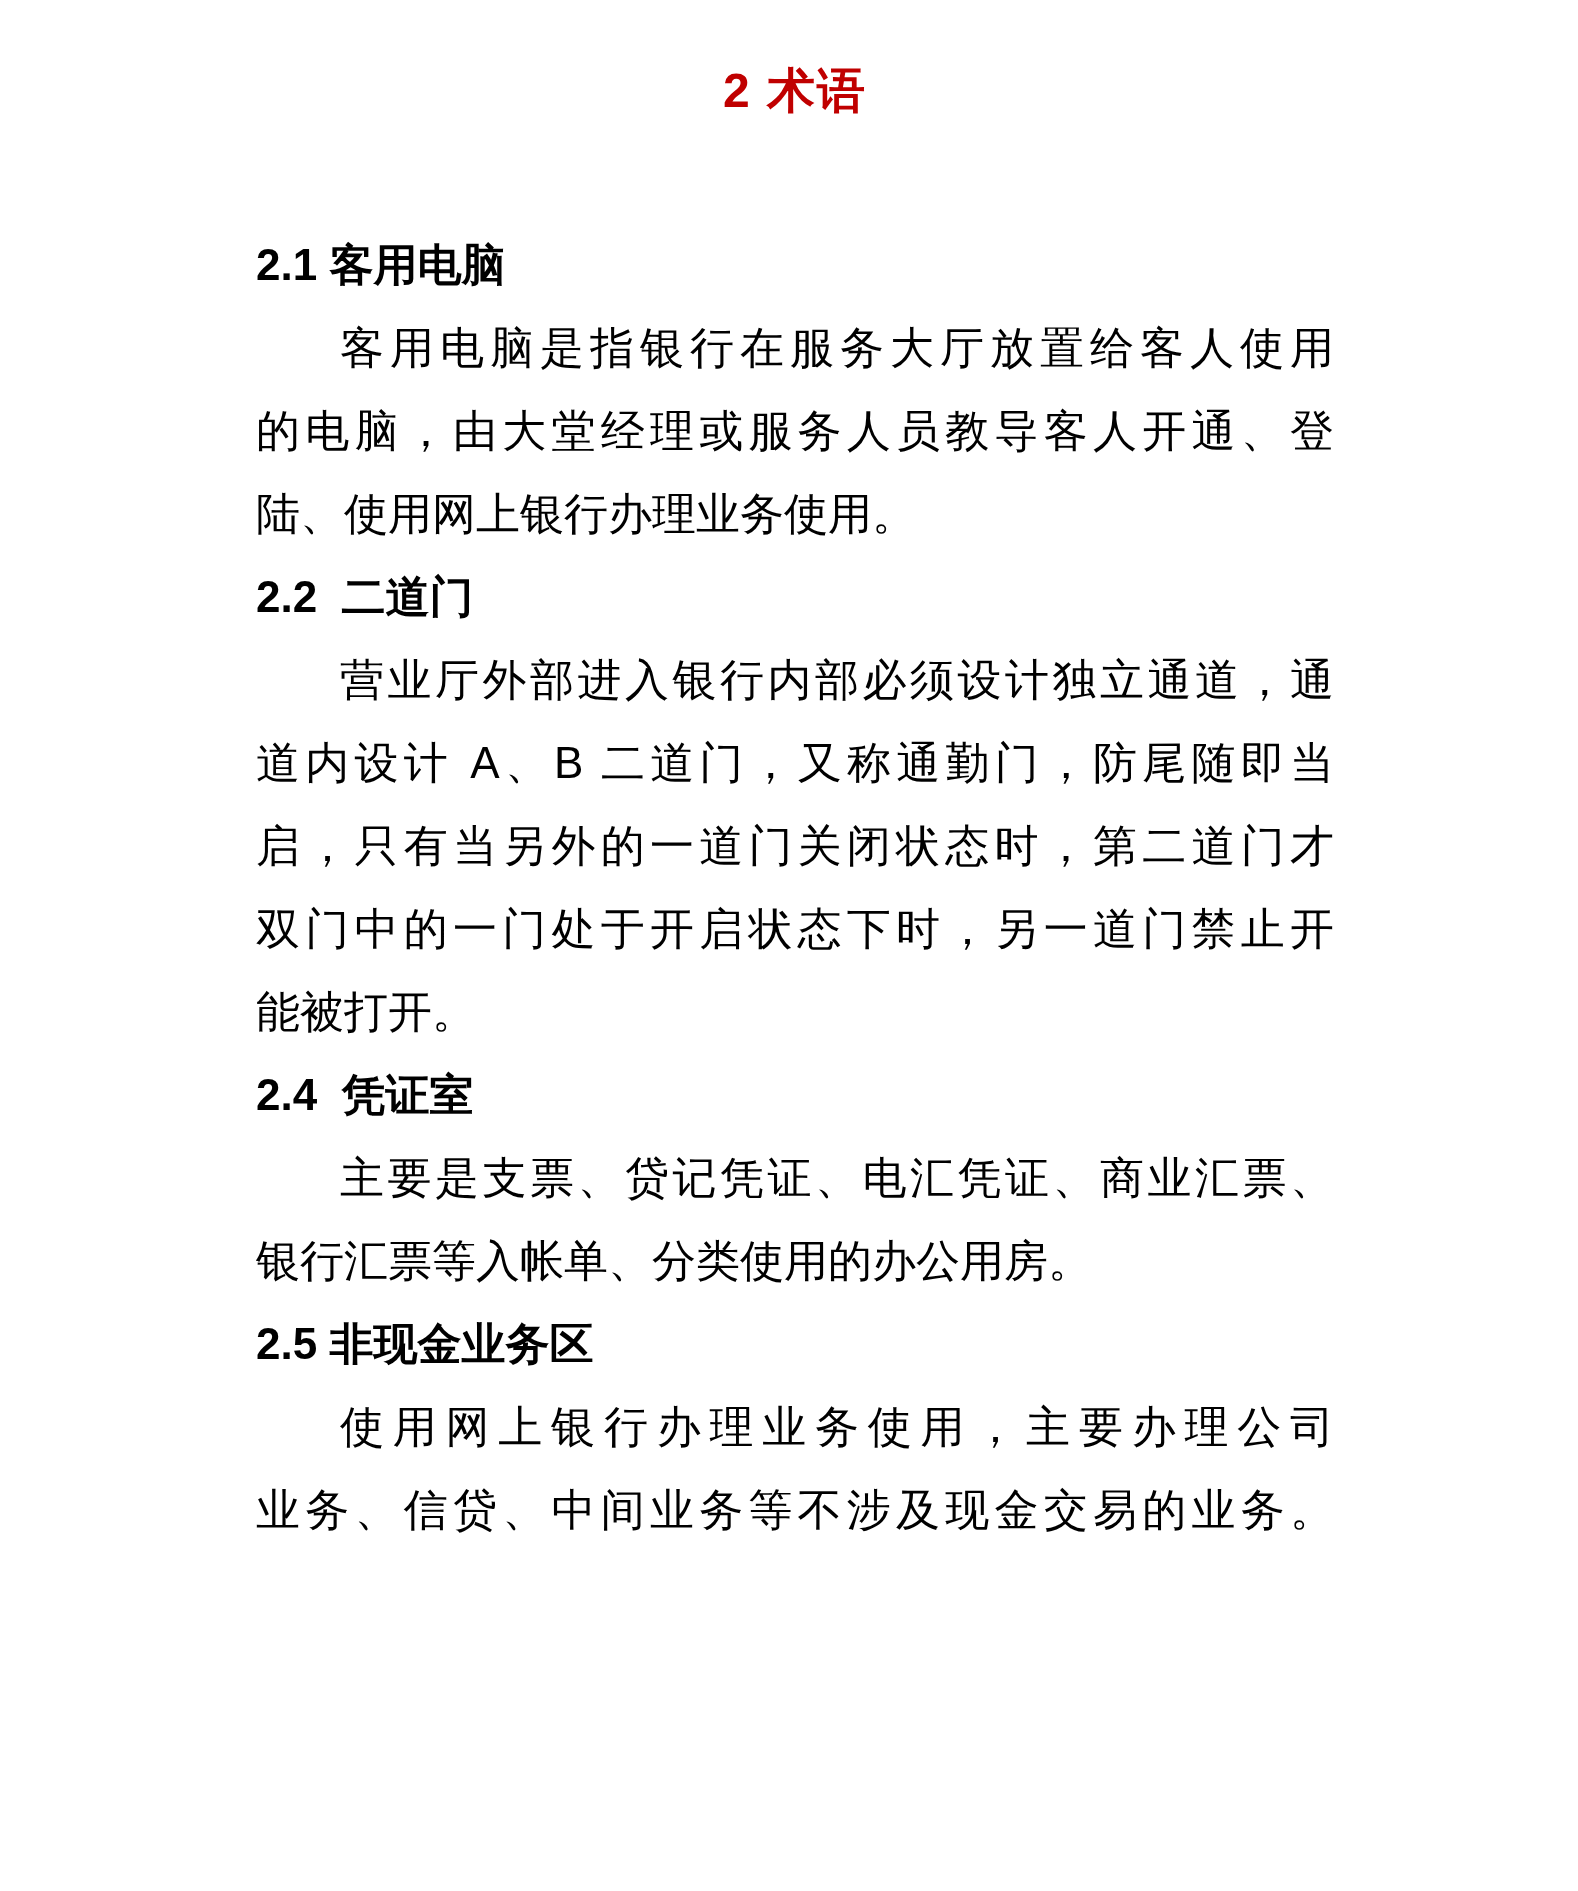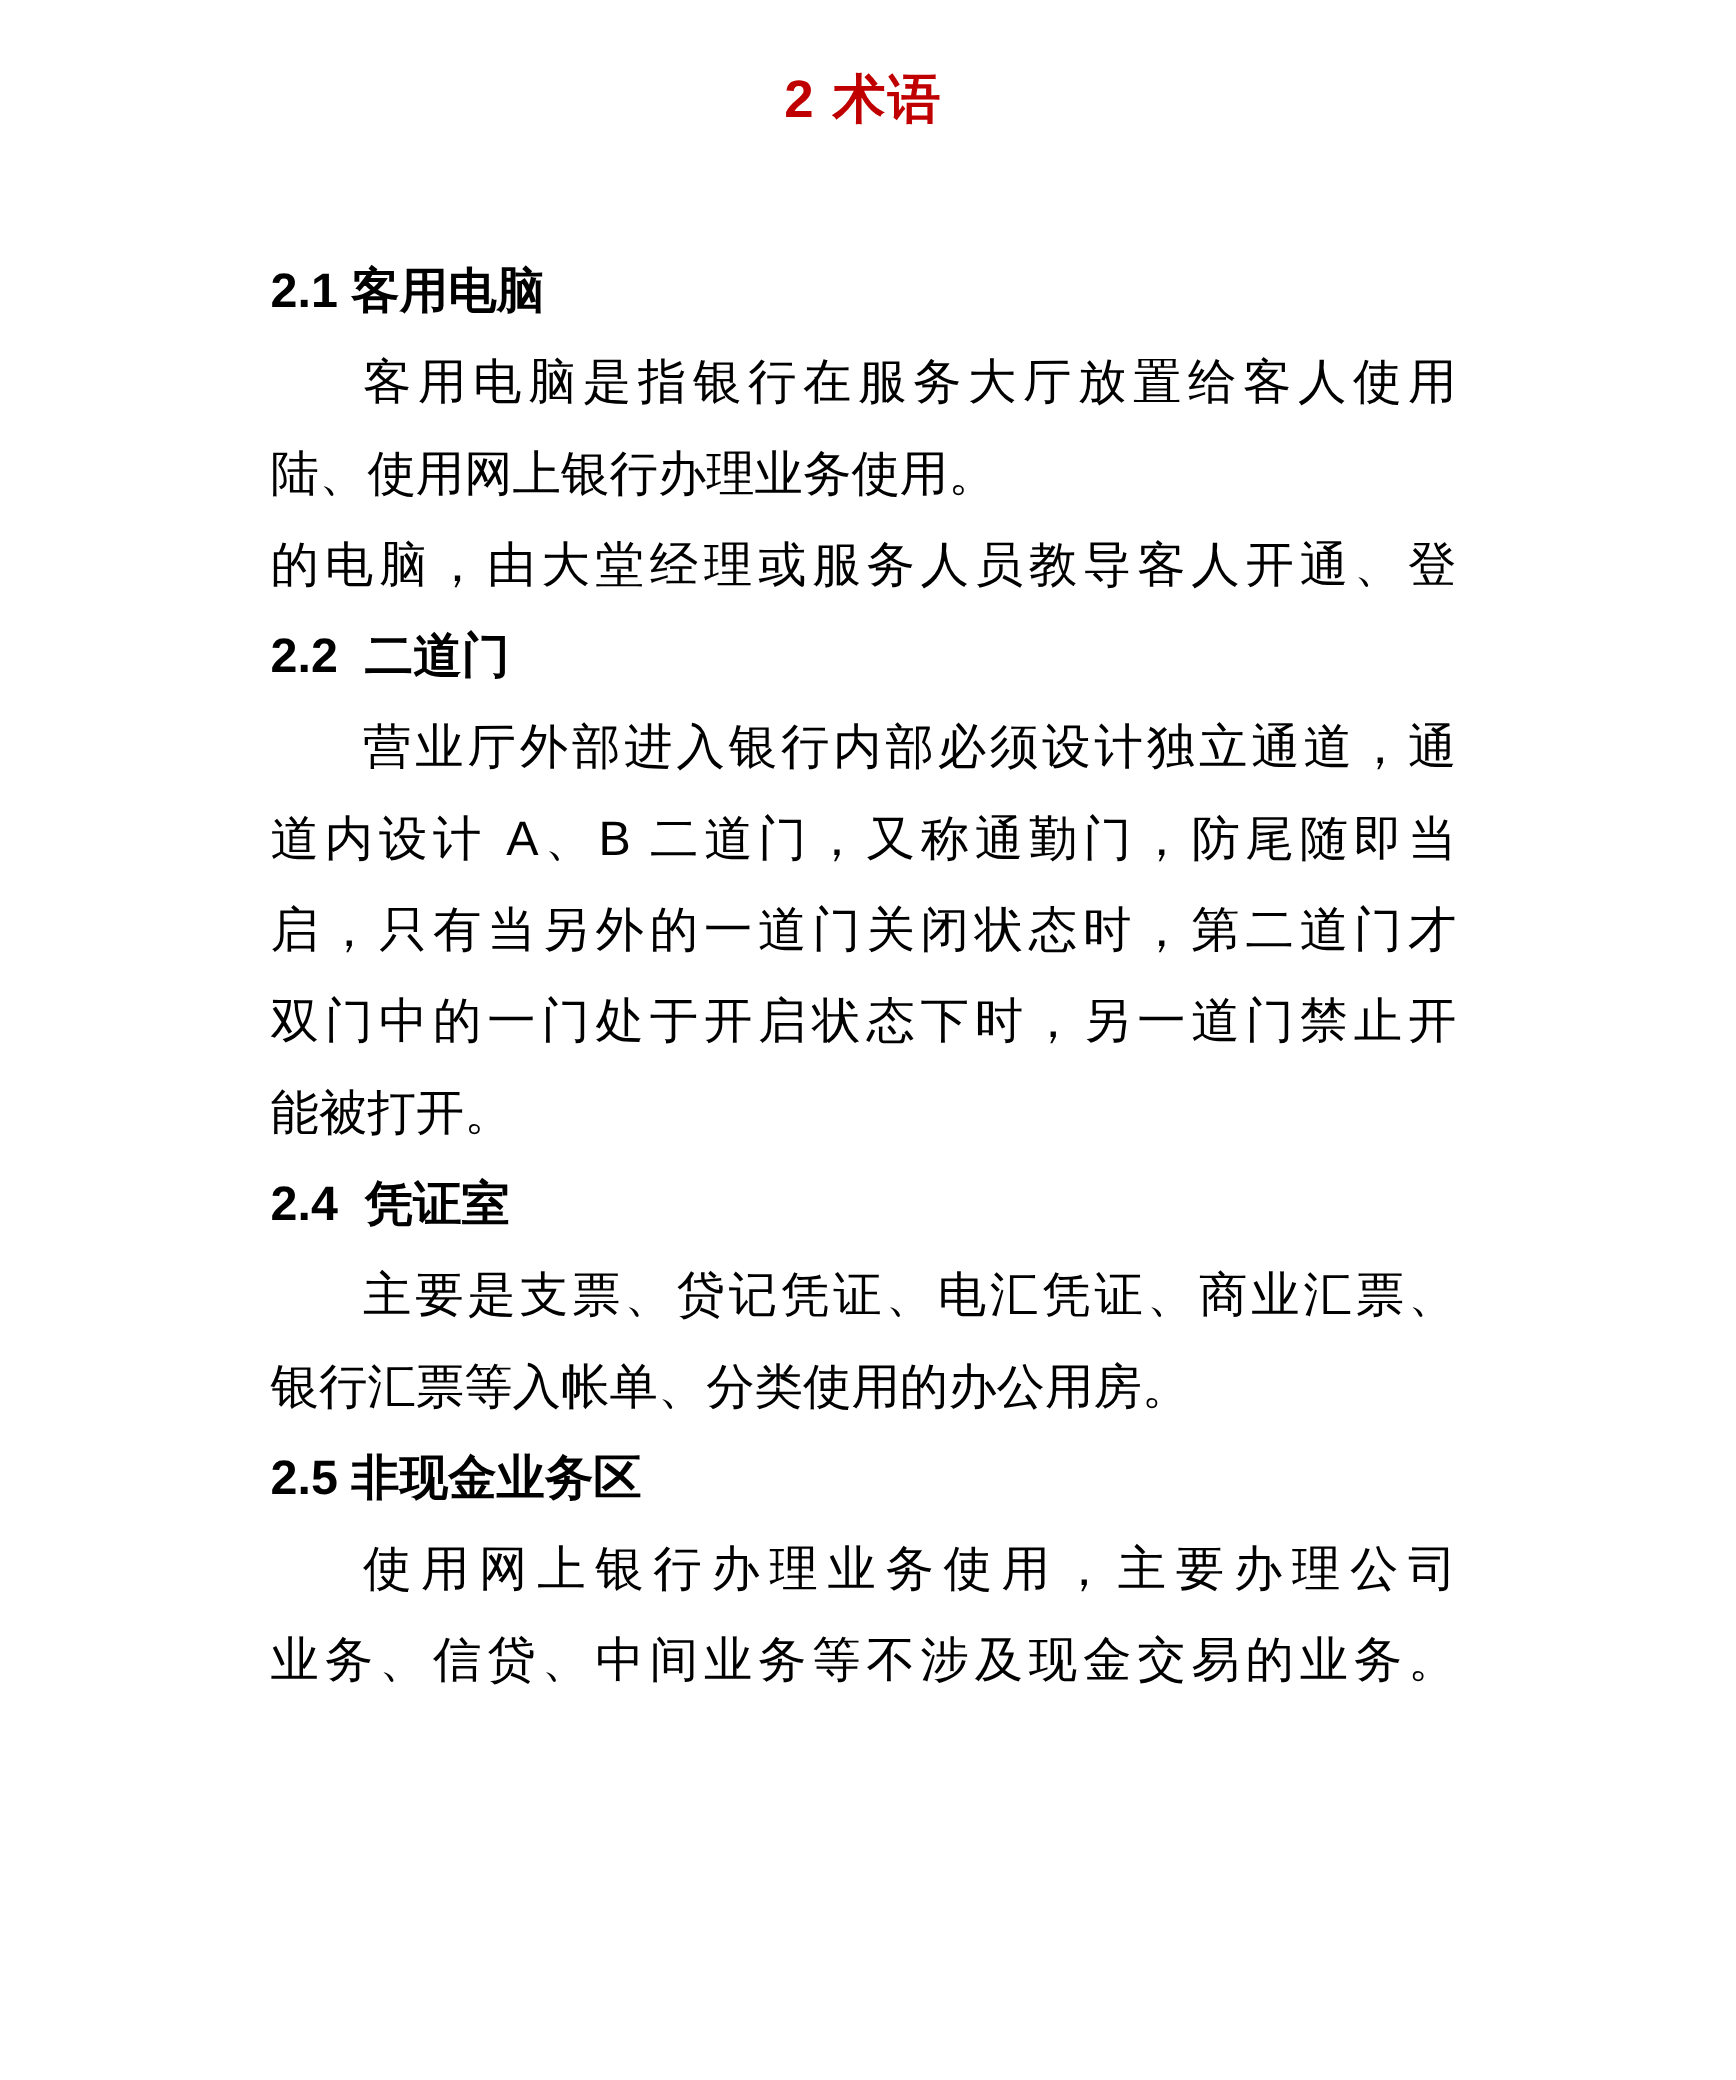--- a/index.html
+++ b/index.html
@@ -8,21 +8,21 @@
     position: relative;
     width: 1578px;
     height: 1891px;
     background: #ffffff;
     overflow: hidden;
     font-family: "Liberation Sans", "DejaVu Sans", sans-serif;
     color: #000000;
   }
   .content {
     position: absolute;
-    left: 246px;
+    left: 256px;
     top: 49px;
     width: 1078px;
     font-size: 44px;
     line-height: 83px;
   }
   .doc-title {
     text-align: center;
     font-size: 48px;
     font-weight: 700;
     line-height: 83px;
@@ -52,22 +52,22 @@
 <body>
 
 <div class="page" style="background: rgb(255, 255, 255);">
   <div class="content" style="color: rgb(0, 0, 0);">
     <h1 class="doc-title" style="color: rgb(192, 0, 0);">2 术语</h1>
     <div id="sections">
   <section class="doc-section">
     <h2 class="sec-heading">2.1 客用电脑</h2>
     <div class="sec-body">
             <div class="line first">客用电脑是指银行在服务大厅放置给客人使用</div>
+            <div class="line">的电脑，由大堂经理或服务人员教导客人开通、登</div>
             <div class="line no-fill">陆、使用网上银行办理业务使用。</div>
-            <div class="line">的电脑，由大堂经理或服务人员教导客人开通、登</div>
           </div>
   </section>
 
   <section class="doc-section">
     <h2 class="sec-heading">2.2  二道门</h2>
     <div class="sec-body">
             <div class="line first">营业厅外部进入银行内部必须设计独立通道，通</div>
             <div class="line">道内设计 A、B 二道门，又称通勤门，防尾随即当</div>
             <div class="line">启，只有当另外的一道门关闭状态时，第二道门才</div>
             <div class="line">双门中的一门处于开启状态下时，另一道门禁止开</div>

